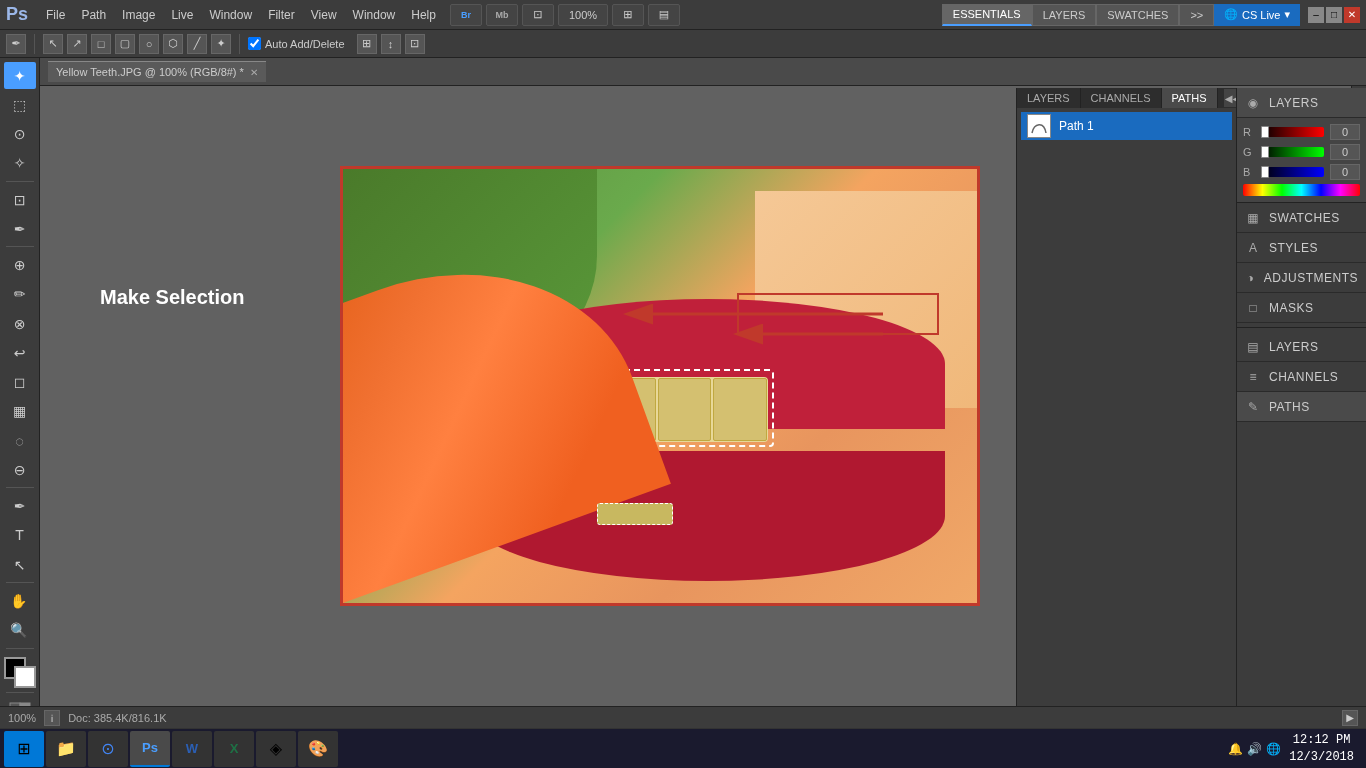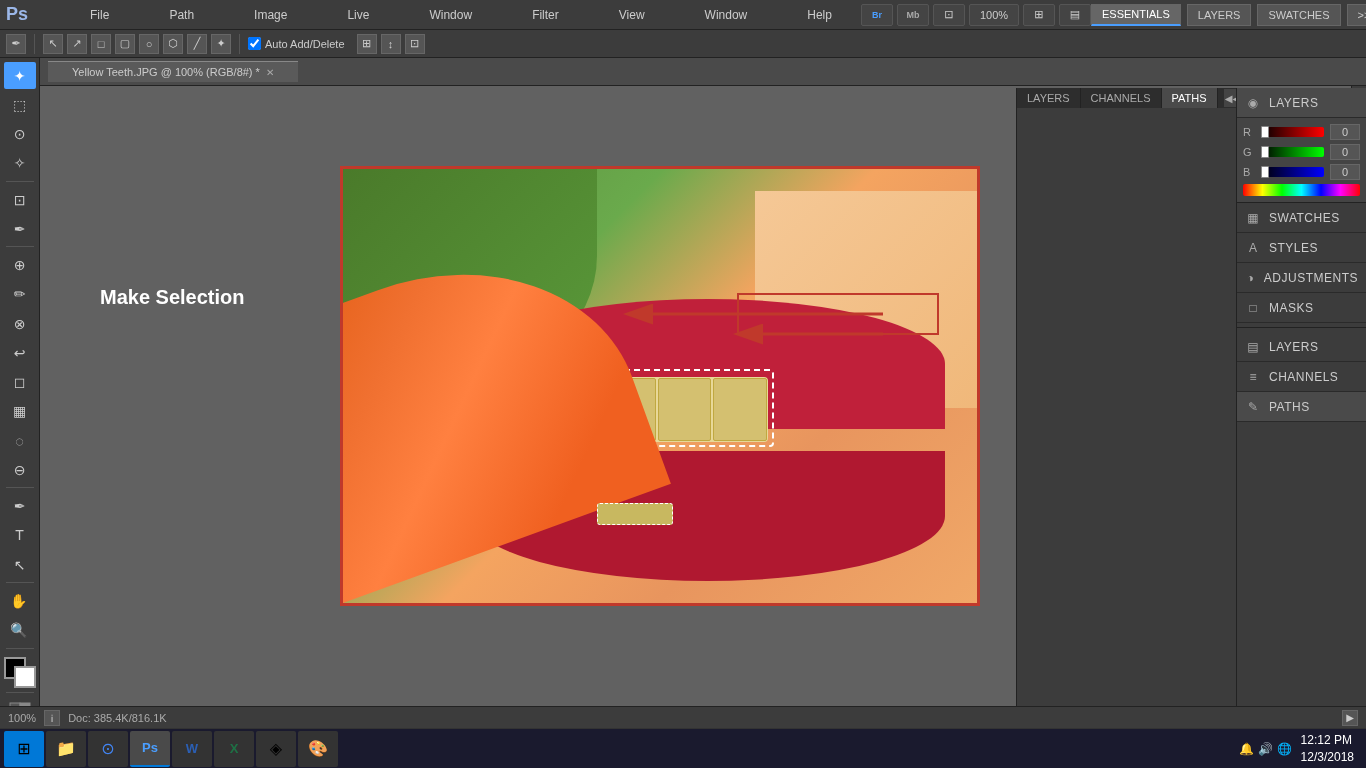--- a/index.html
+++ b/index.html
@@ -22,27 +22,26 @@
       margin-right: 10px;
     }
     .menu-item {
       color: #ccc;
       font-size: 12px;
       padding: 0 8px;
       height: 100%;
       display: flex;
       align-items: center;
       cursor: pointer;
-      margin-left: 44px;
     }
     .menu-spacer { flex: 1; }
     .top-right-controls {
       display: flex;
       align-items: center;
-      gap: 6px;
+      gap: 0;
     }
     .workspace-btn {
       background: #555;
       color: #ccc;
       border: 1px solid #666;
       padding: 2px 10px;
       font-size: 11px;
       cursor: pointer;
       height: 22px;
     }
@@ -191,21 +190,21 @@
       border-bottom: 1px solid #222;
       display: flex;
       align-items: center;
       padding: 0 8px;
       gap: 4px;
     }
     .doc-tab-item {
       background: #5a5a5a;
       color: #ccc;
       font-size: 11px;
-      padding: 4px 24px;
+      padding: 4px 8px;
       display: flex;
       align-items: center;
       gap: 6px;
       border-top: 1px solid #888;
       cursor: pointer;
     }
     .doc-tab-close {
       color: #aaa;
       font-size: 10px;
       cursor: pointer;
@@ -567,22 +566,23 @@
     }
     .sys-tray-icons {
       display: flex;
       gap: 4px;
       color: #ccc;
       font-size: 12px;
     }
     .clock {
       color: #fff;
       font-size: 12px;
-      text-align: left;
+      text-align: center;
       line-height: 1.4;
+      font-family: Liberation Mono, monospace;
     }
 
     
     .scroll-thumb-v {
       width: 13px;
       height: 80px;
       background: #666;
       border-radius: 2px;
       margin: 20px auto 0;
     }
@@ -627,21 +627,21 @@
   <span class="menu-item">File</span>
   <span class="menu-item">Path</span>
   <span class="menu-item">Image</span>
   <span class="menu-item">Live</span>
   <span class="menu-item">Window</span>
   <span class="menu-item">Filter</span>
   <span class="menu-item">View</span>
   <span class="menu-item">Window</span>
   <span class="menu-item">Help</span>
 
-  <div style="margin-left:21px; display:flex; gap:4px;">
+  <div style="margin-left:6px; display:flex; gap:4px;">
     <div class="panel-icon" style="width:32px;height:22px;font-size:9px;font-weight:bold;color:#4a9eff;">Br</div>
     <div class="panel-icon" style="width:32px;height:22px;font-size:9px;font-weight:bold;color:#aaa;">Mb</div>
     <div class="panel-icon" style="width:32px;height:22px;font-size:11px;">⊡</div>
     <div class="panel-icon" style="width:50px;height:22px;font-size:11px;color:#ccc;">100%</div>
     <div class="panel-icon" style="width:32px;height:22px;font-size:11px;">⊞</div>
     <div class="panel-icon" style="width:32px;height:22px;font-size:11px;">▤</div>
   </div>
 
   <div class="menu-spacer"></div>
 
@@ -801,20 +801,30 @@
     <div class="lcp-tabs">
       <div class="lcp-tab">LAYERS</div>
       <div class="lcp-tab">CHANNELS</div>
       <div class="lcp-tab active">PATHS</div>
       <div class="lcp-tab-right">
         <div class="tab-icon-btn">◀◀</div>
         <div class="tab-icon-btn">≡</div>
       </div>
     </div>
 
+    <div class="paths-list">
+      <div class="path-item">
+        <div class="path-thumbnail">
+          <svg width="22" height="22">
+            <path d="M4,18 C6,8 16,6 18,18" stroke="#666" stroke-width="1.5" fill="none"></path>
+          </svg>
+        </div>
+        <span class="path-name">Path 1</span>
+      </div>
+    </div>
 
     <div style="flex:1;background:#3c3c3c;"></div>
 
     <div class="panel-bottom-bar">
       <div class="bottom-icon-btn">⊙</div>
       <div class="bottom-icon-btn">✒</div>
       <div class="bottom-icon-btn">◻</div>
       <div class="bottom-icon-btn">✏</div>
       <div class="bottom-icon-btn">+</div>
       <div class="bottom-icon-btn" style="background:#666;">🗑</div>

